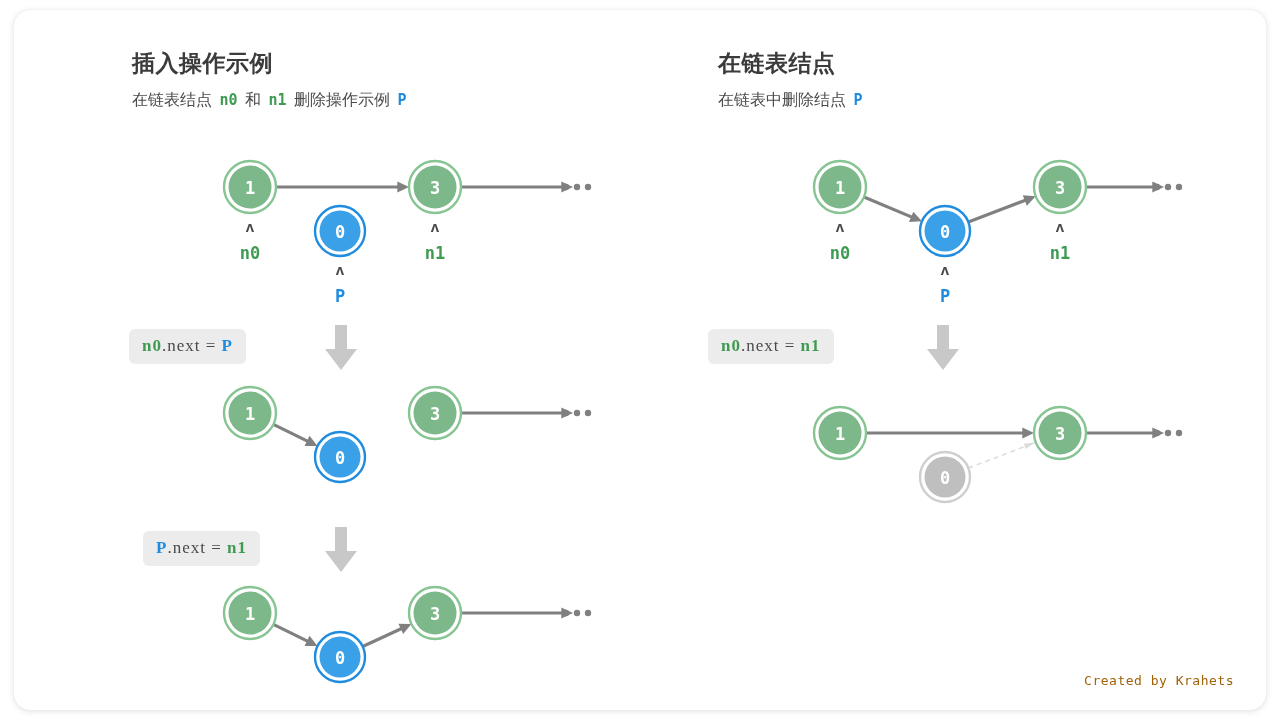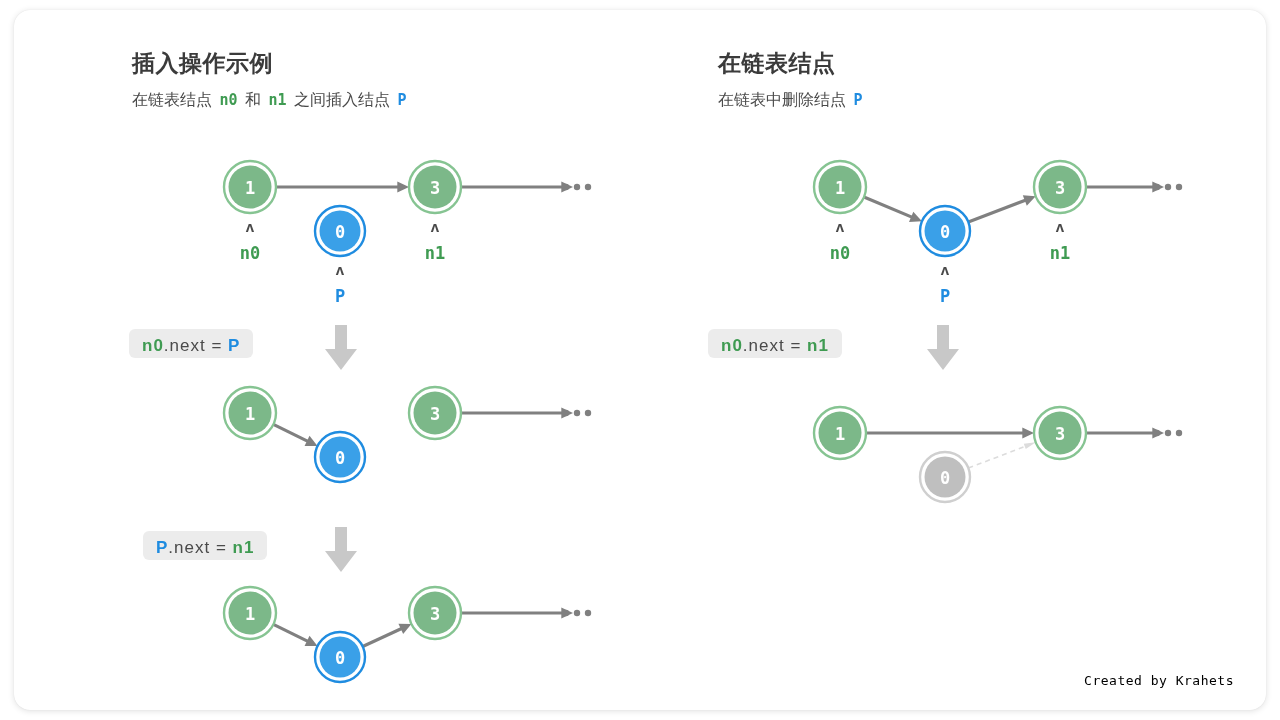--- a/index.html
+++ b/index.html
@@ -34,51 +34,51 @@
   .panel-sub .mono { font-family: "DejaVu Sans Mono", monospace; font-weight: bold;
                      font-size: 15px; padding: 0 3px; }
   .g { color: #3f9b52; }
   .b { color: #1f8ce0; }
 
   
   .code-chip {
     position: absolute;
     background: #ececec;
     border-radius: 6px;
-    padding: 7px 13px 2px 13px;
-    font-family: Liberation Sans, sans-serif;
+    padding: 7px 13px 8px 13px;
+    font-family: Liberation Serif, serif;
     font-size: 17px;
     color: #4a4a4a;
     white-space: nowrap;
     letter-spacing: 1px;
   }
   .code-chip b { font-weight: bold; }
   .step-arrow { position: absolute; width: 34px; height: 46px; }
 
   
   .stage { position: absolute; left: 0; top: 0; }
   #credit {
     position: absolute; right: 32px; bottom: 22px;
     font-family: "DejaVu Sans Mono", monospace;
-    font-size: 13px; color: #000000; letter-spacing: 0.5px;
+    font-size: 13px; color: #a16207; letter-spacing: 0.5px;
   }
 </style>
 </head>
 <body>
 
 <div id="canvas">
 
   <div class="panel" id="panel-left">
     <div class="panel-title">插入操作示例</div>
     <div class="panel-sub">
       <span>在链表结点</span>
       <span class="mono g">n0</span>
       <span>和</span>
       <span class="mono g">n1</span>
-      <span>之间插入结点</span>
+      <span>删除操作示例</span>
       <span class="mono b">P</span>
     </div>
 
     <svg class="stage" id="lst1" width="580" height="170" style="top:136px">
         <g>
           <line x1="158" y1="41" x2="282" y2="41" stroke="#808080" stroke-width="3.2" stroke-linecap="butt"></line>
           <polygon points="291,41 279.3,35.4 279.3,46.6" fill="#808080"></polygon>
         </g>
         <g>
           <line x1="343" y1="41" x2="446" y2="41" stroke="#808080" stroke-width="3.2" stroke-linecap="butt"></line>

